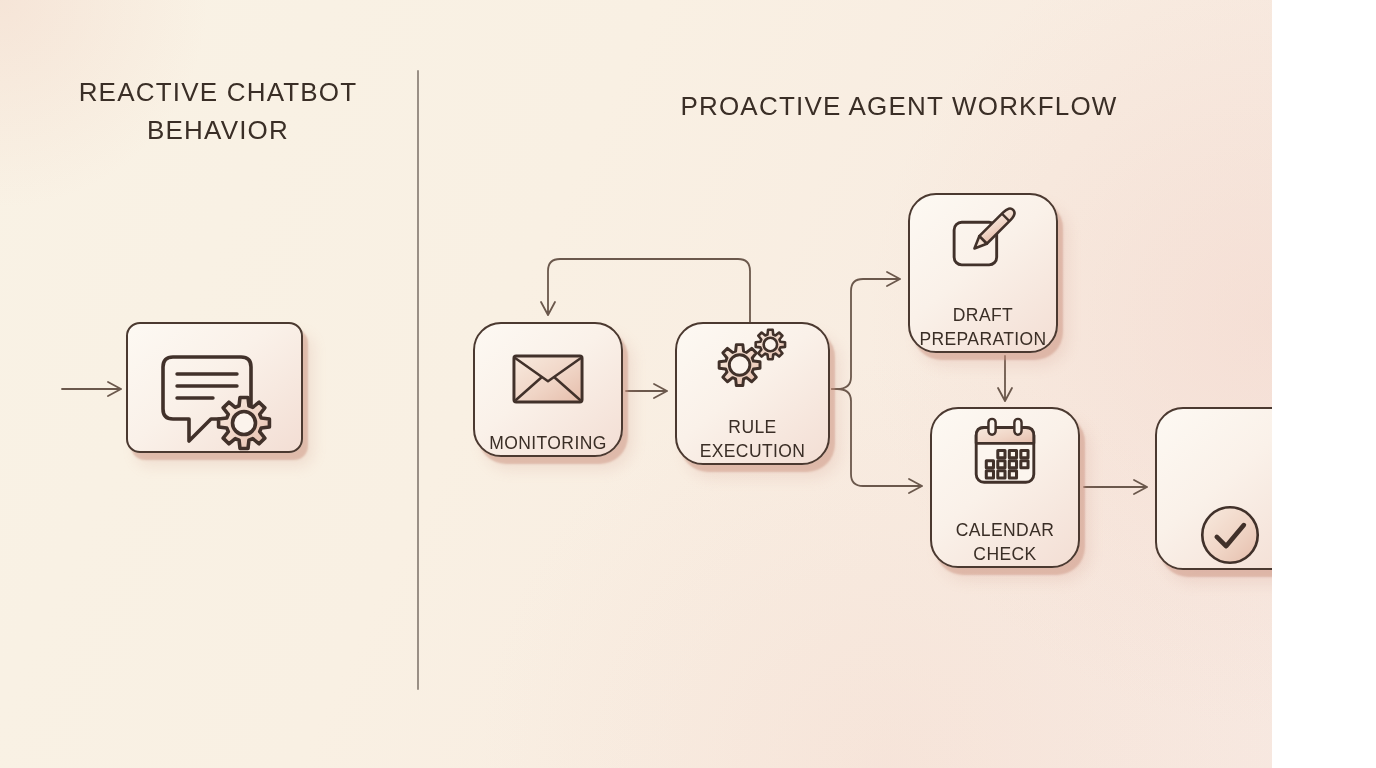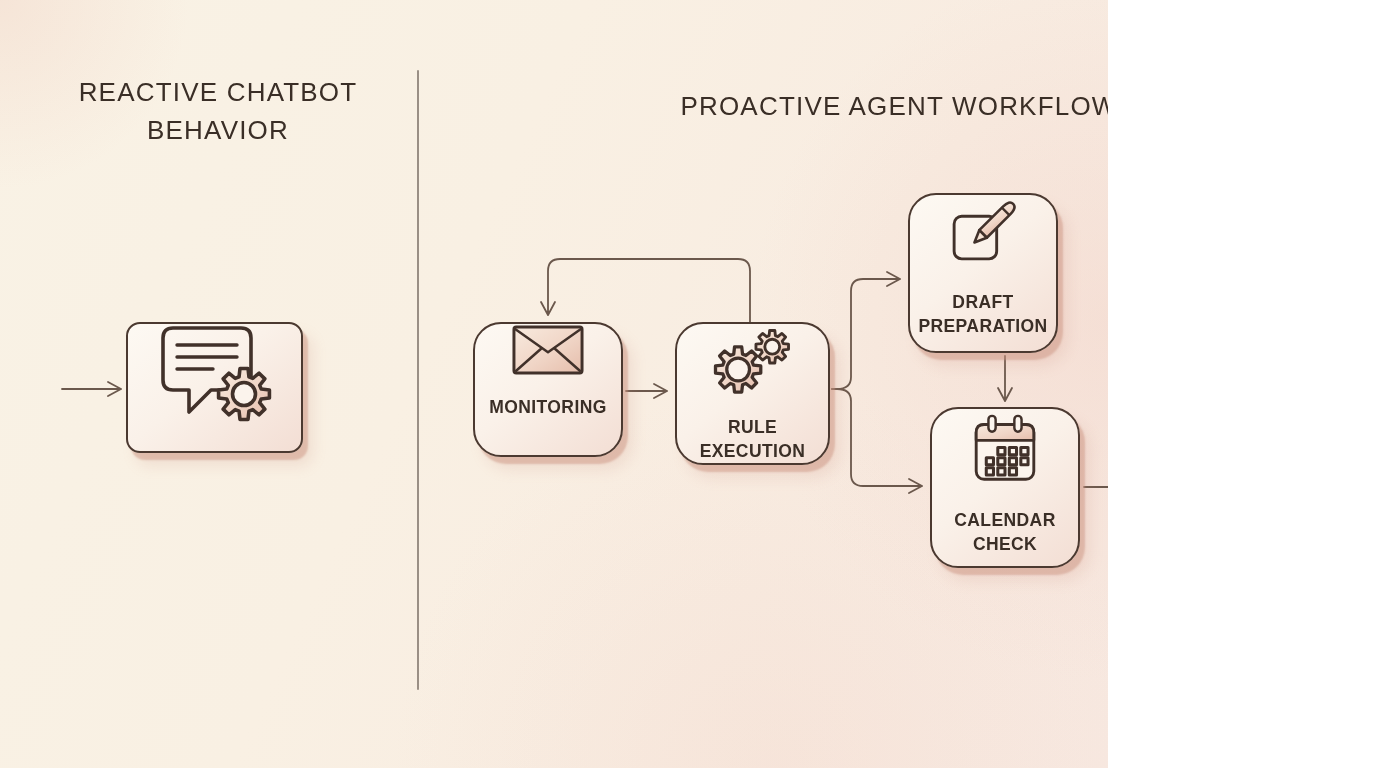--- a/index.html
+++ b/index.html
@@ -1,18 +1,18 @@
 <!DOCTYPE html>
 <html><head>
 <meta charset="utf-8">
 <style>
   html,body{margin:0;padding:0;}
   body{font-family:"Liberation Sans", sans-serif;}
   .canvas{
-    position:relative;width:1108px;height:768px;overflow:hidden;
+    position:relative;width:1272px;height:768px;overflow:hidden;
     background:
       radial-gradient(circle at 0% 0%, rgba(238,198,184,0.30) 0%, rgba(238,198,184,0) 14%),
       radial-gradient(circle at 100% 42%, rgba(240,203,192,0.35) 0%, rgba(240,203,192,0) 30%),
       radial-gradient(circle at 70% 100%, rgba(242,210,198,0.28) 0%, rgba(242,210,198,0) 35%),
       linear-gradient(115deg,#f9f2e5 0%,#f9f0e3 40%,#f8ece1 70%,#f7e8e0 100%);
   }
   .section-title{
     position:absolute;text-align:center;color:#3a2e26;
     font-size:26px;letter-spacing:1.2px;line-height:1.45;font-weight:normal;
   }
@@ -20,21 +20,21 @@
   .title-right{left:458px;top:74px;width:882px;margin-top:14px;}
   .divider{
     position:absolute;left:417px;top:70px;width:2px;height:620px;
     background:#8a7e74;opacity:.85;border-radius:1px;
   }
   .node{
     position:absolute;box-sizing:border-box;
     border:2px solid #4b3930;border-radius:28px;
     background:linear-gradient(140deg,#fdf9f3 0%,#faf1e9 45%,#f3ded4 100%);
     box-shadow:5px 7px 2px rgba(203,146,128,.48), 10px 13px 14px rgba(203,146,128,.18);
-    display:flex;flex-direction:column;align-items:center;justify-content:flex-start;gap:19px;font-weight:bold;
+    display:flex;flex-direction:column;align-items:center;justify-content:flex-end;gap:26px;
   }
   .node-chatbot{border-radius:14px;}
   .node-label{
     font-size:17.5px;letter-spacing:.4px;color:#3a2e26;
     text-align:center;line-height:1.38;width:142px;
   }
   .connectors{position:absolute;left:0;top:0;}
   .connectors path{stroke:#6b584c;stroke-width:1.8;fill:none;stroke-linecap:round;stroke-linejoin:round;}
   .icon-stroke{stroke:#41312a;fill:none;stroke-linecap:round;stroke-linejoin:round;}
   .hidden-defs{position:absolute;width:0;height:0;}

